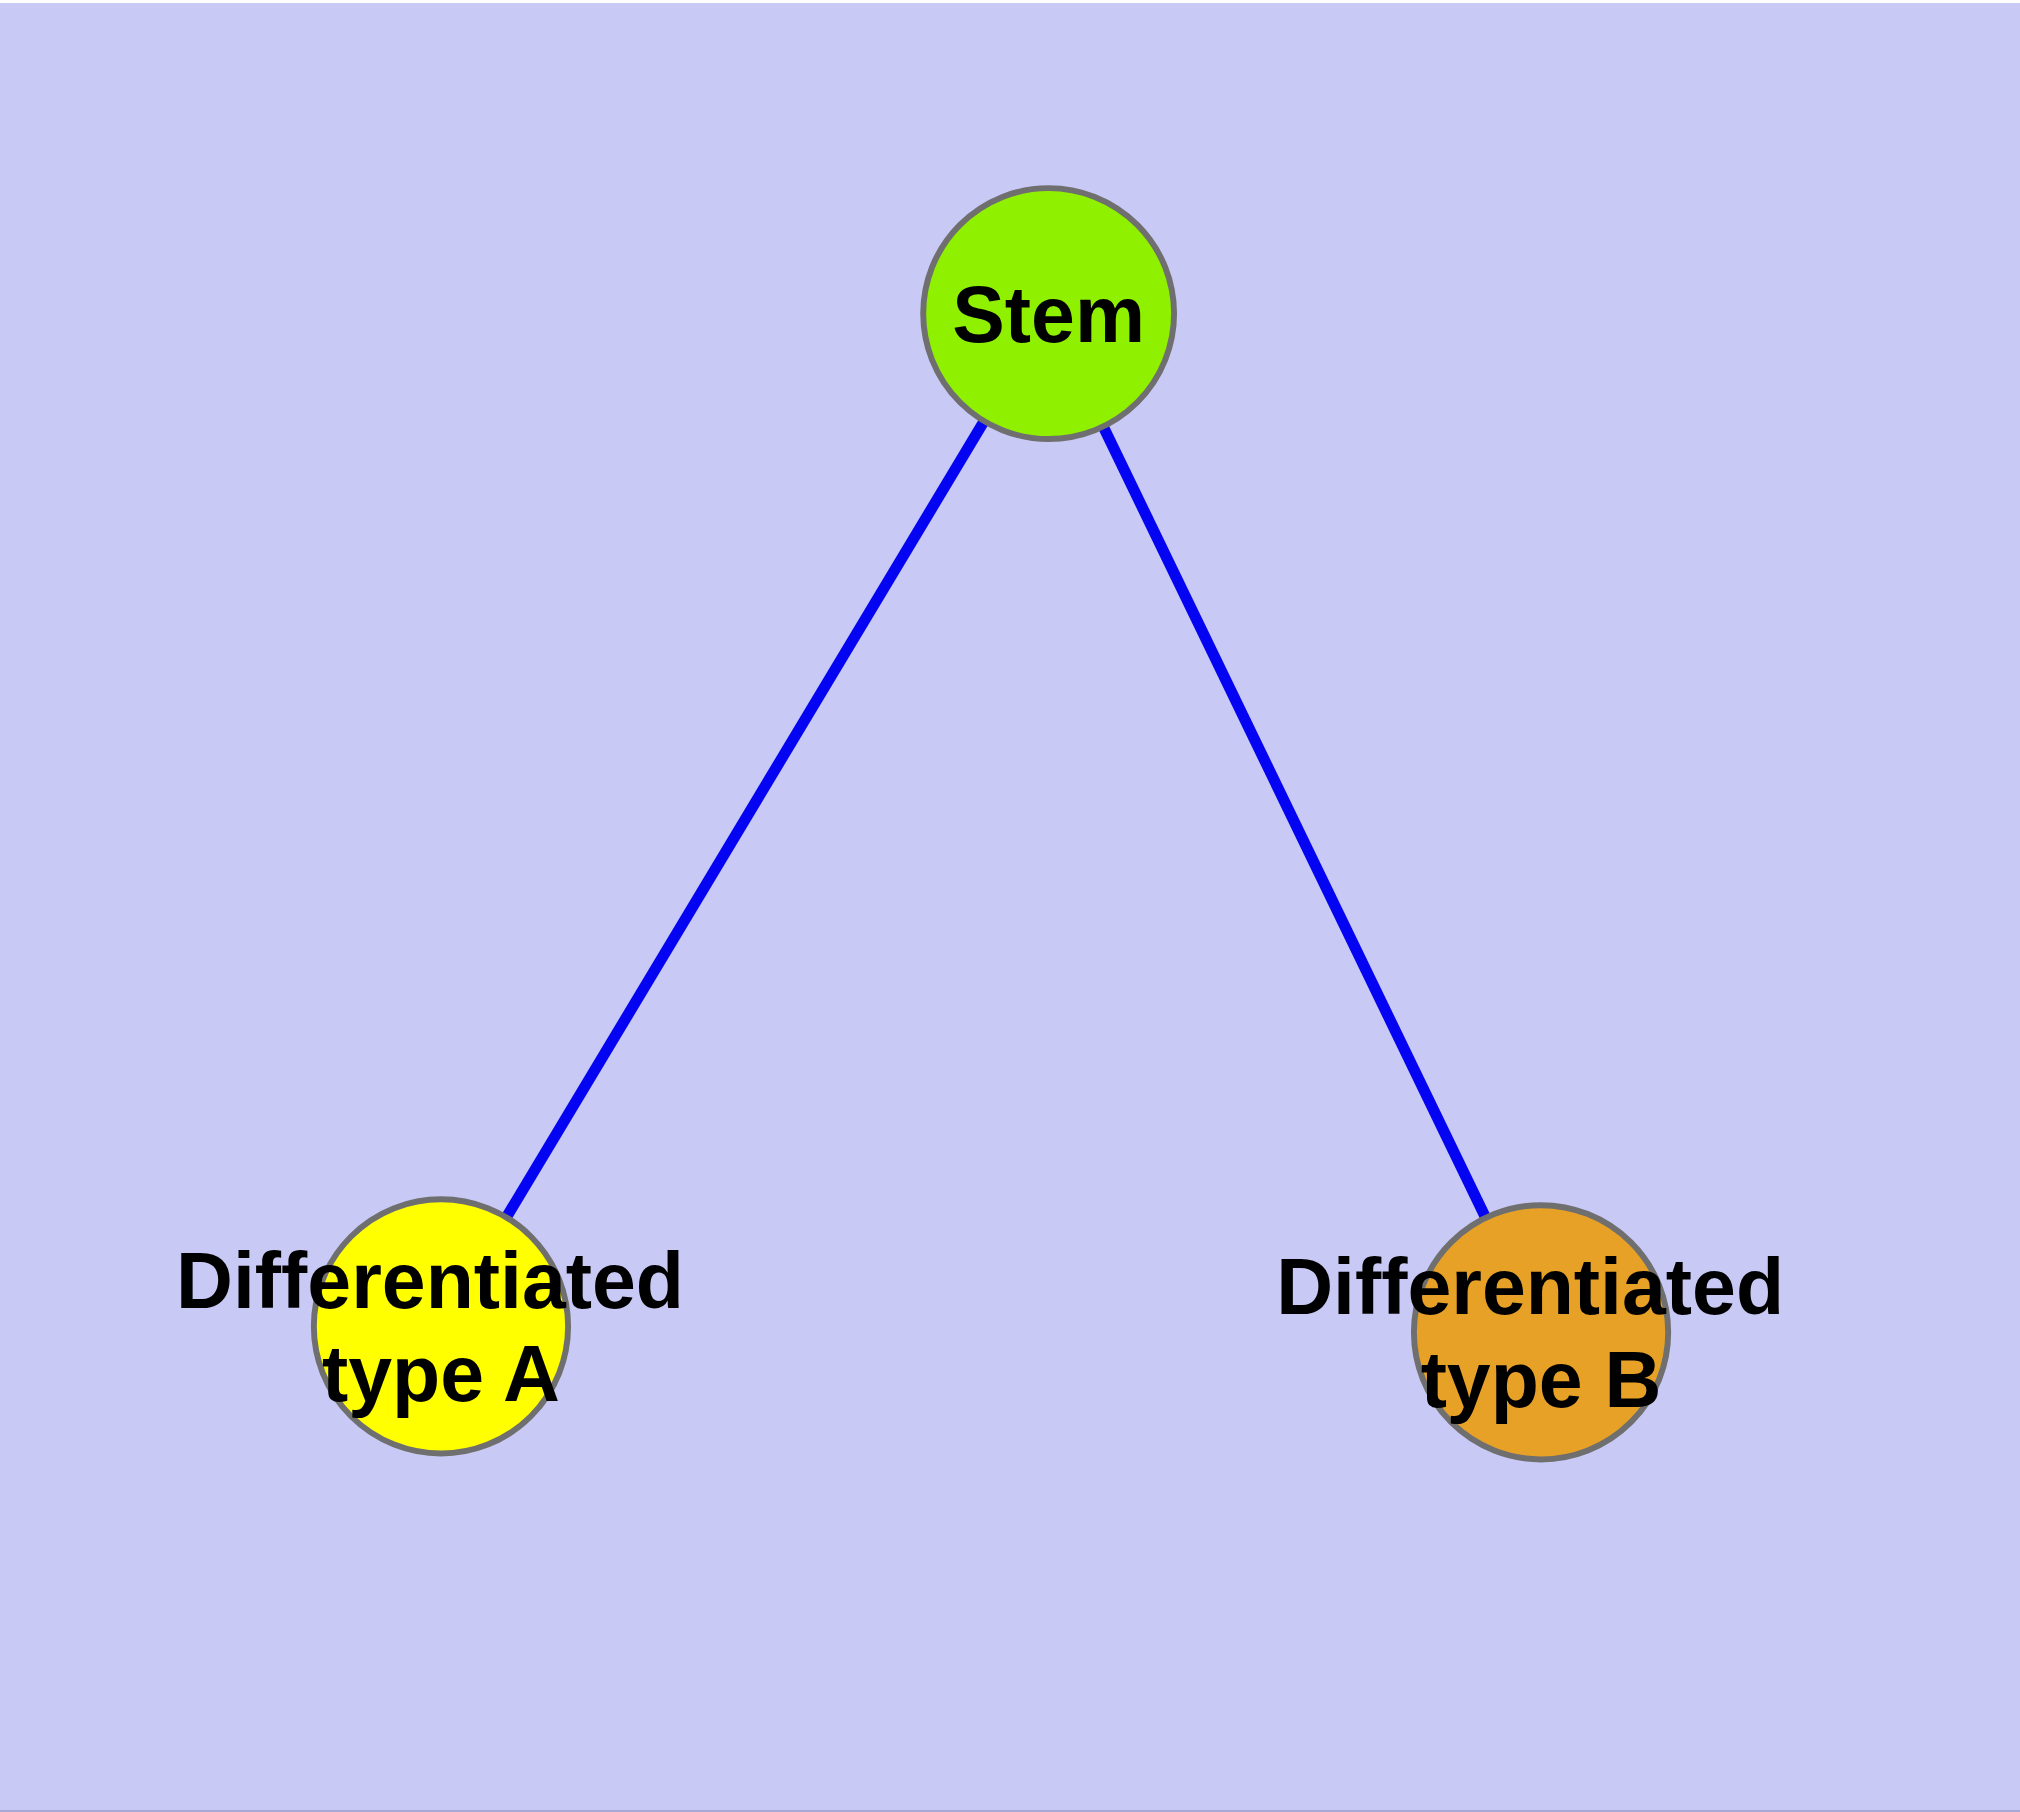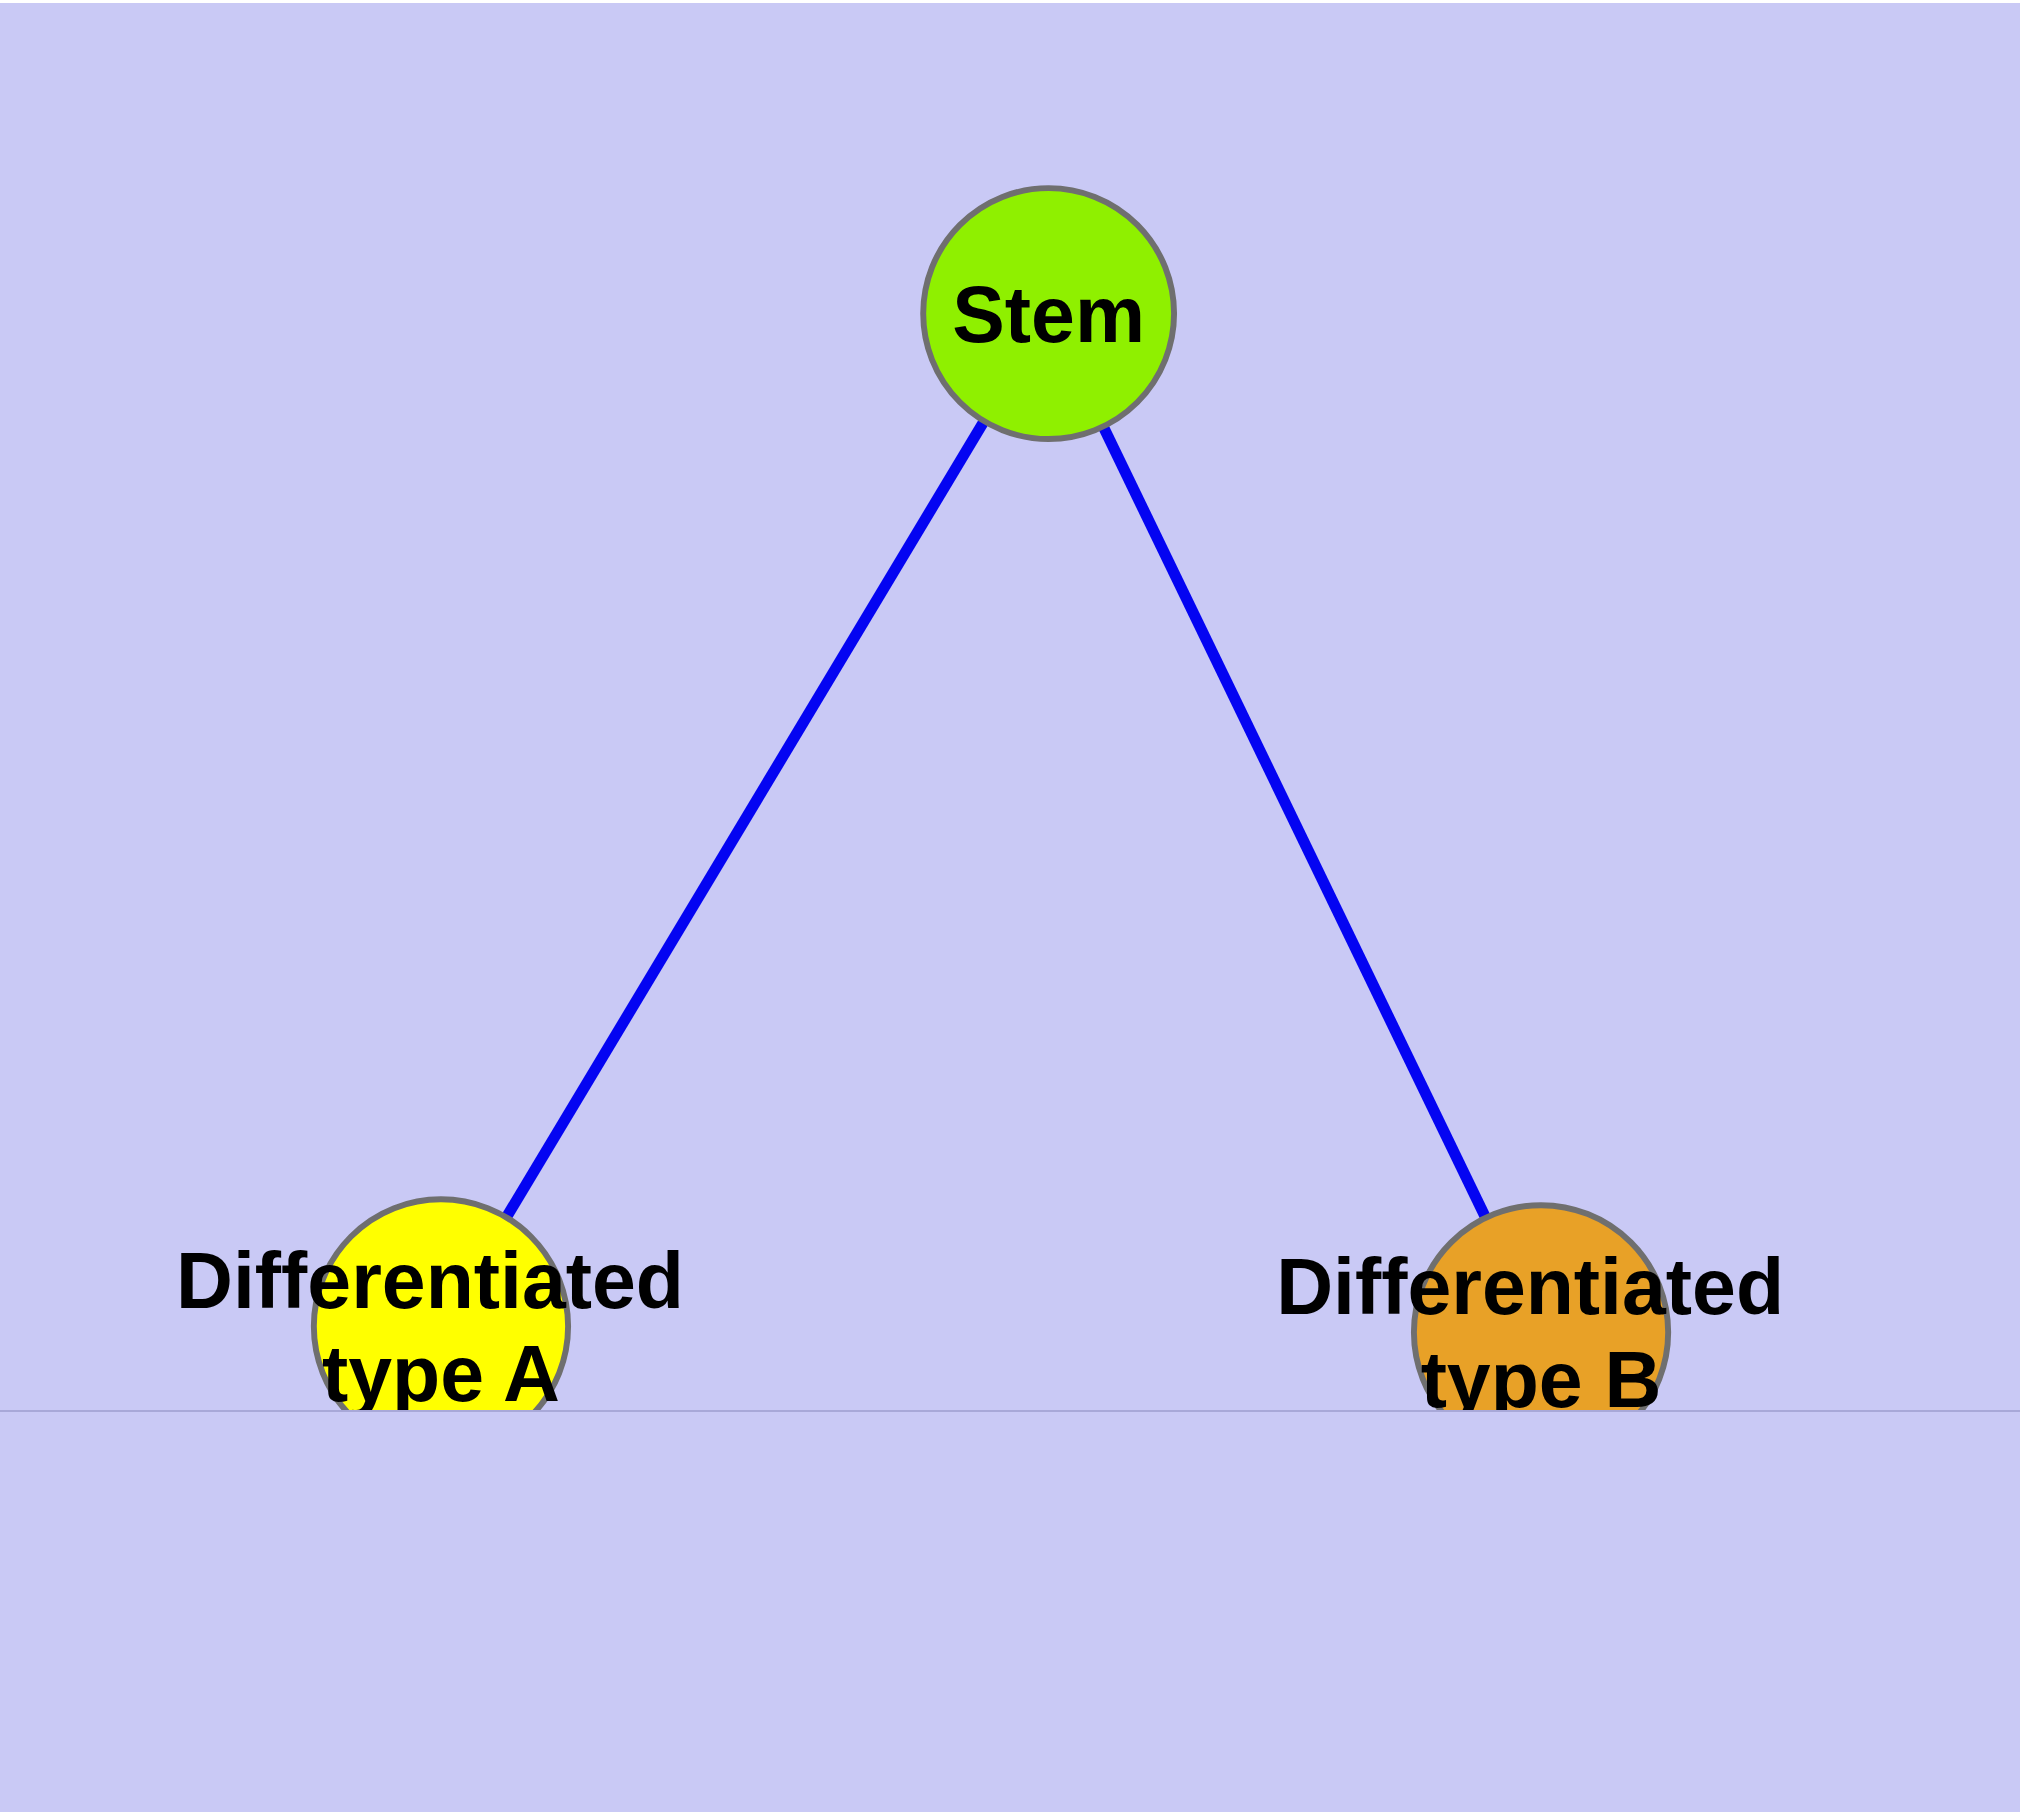--- a/index.html
+++ b/index.html
@@ -4,21 +4,21 @@
 <style>
   html, body {
     margin: 0;
     padding: 0;
     background: #C9C9F5;
     font-family: "Liberation Sans", sans-serif;
   }
   .stage {
     position: relative;
     width: 2021px;
-    height: 1412px;
+    height: 1812px;
     overflow: hidden;
   }
   svg.graph {
     display: block;
     width: 2021px;
     height: 1812px;
   }
   .node-label {
     font-family: "Liberation Sans", sans-serif;
     font-weight: 700;

